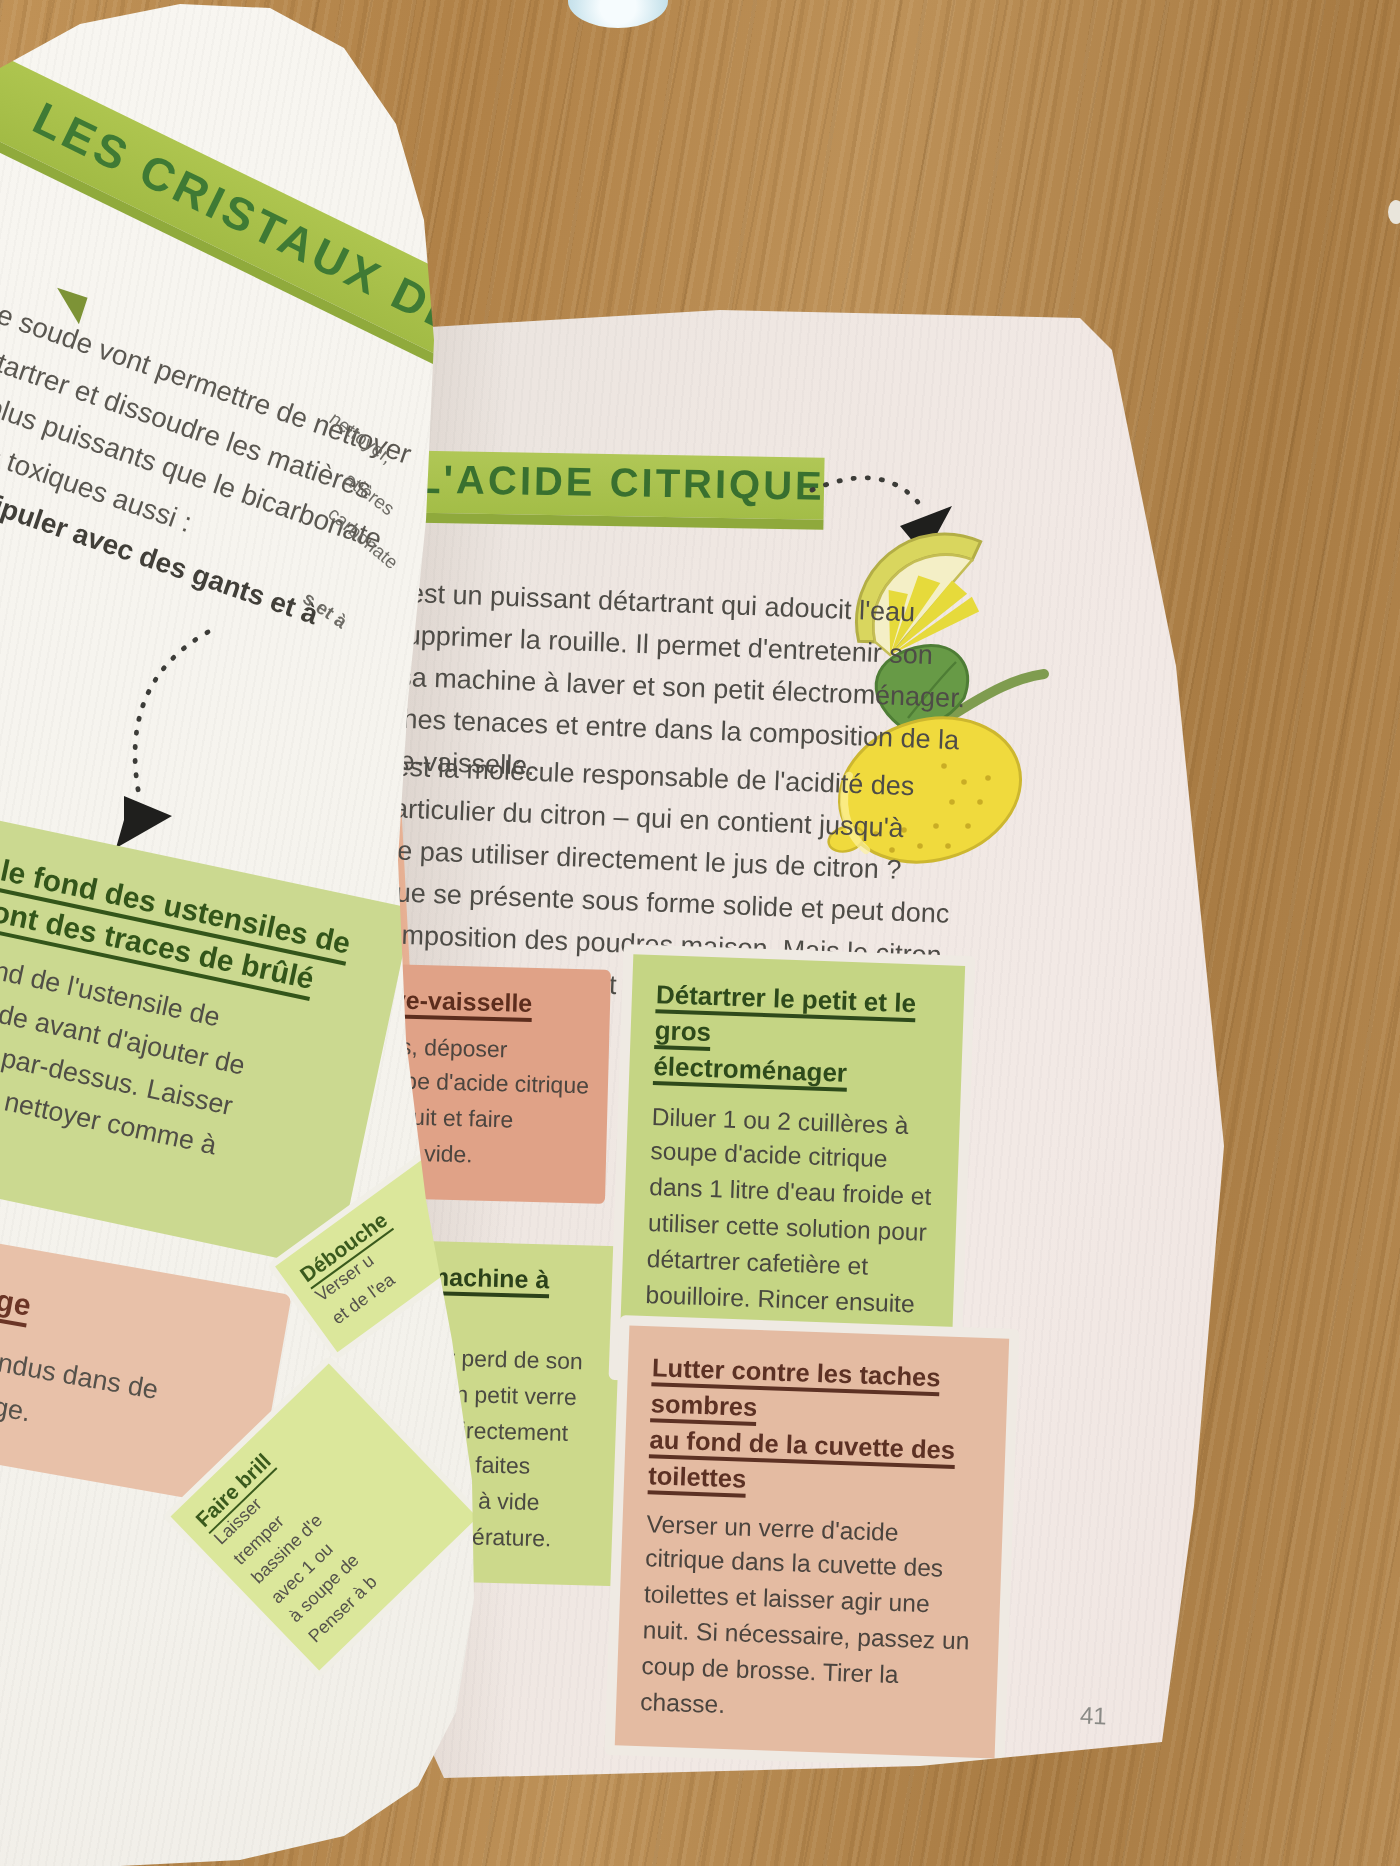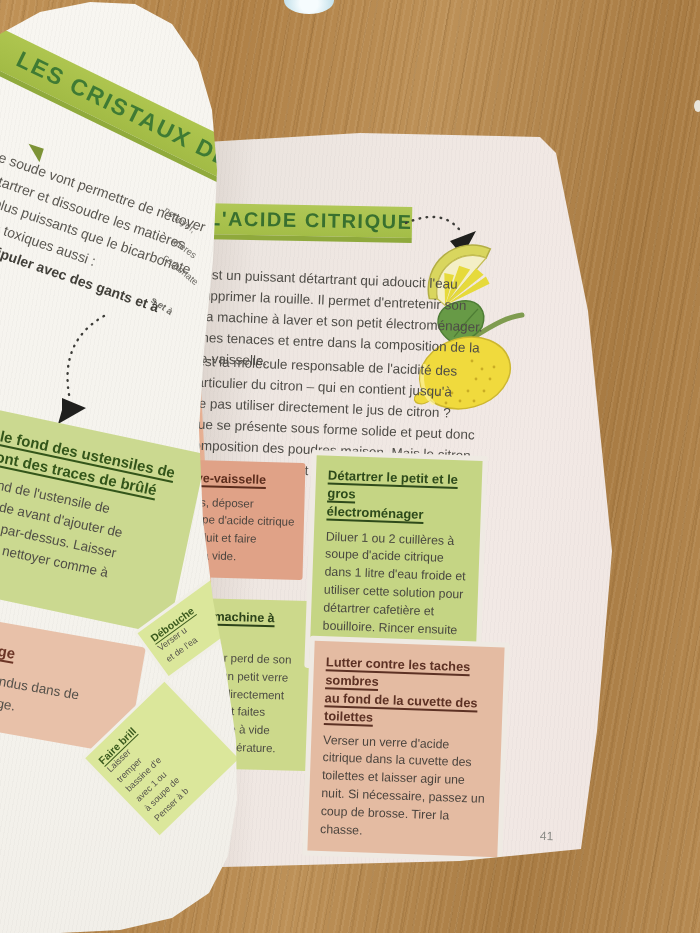--- a/index.html
+++ b/index.html
@@ -9,21 +9,21 @@
       repeating-linear-gradient(100deg, rgba(255,244,220,0.07) 0 2px, rgba(0,0,0,0) 2px 7px),
       repeating-linear-gradient(99deg, rgba(112,74,28,0.12) 0 2px, rgba(0,0,0,0) 2px 12px),
       repeating-linear-gradient(101deg, rgba(84,54,20,0.10) 0 1px, rgba(0,0,0,0) 1px 26px),
       linear-gradient(100deg,#c09257 0%,#b08147 28%,#bd9158 52%,#a87b43 78%,#b68a52 100%);
     font-family:"Liberation Sans", sans-serif;}
   .table-object{position:absolute;left:284px;top:-13px;width:50px;height:27px;border-radius:50%;
     background:radial-gradient(circle at 50% 60%, #f6fcfe 30%, #cfe7ef 70%, #b9d8e4 100%);}
   .speck{position:absolute;left:694px;top:100px;width:8px;height:12px;border-radius:50%;background:#e9e5db;}
 
   
-  .right-page{position:absolute;left:160px;top:131px;width:460px;height:740px;
+  .right-page{position:absolute;left:160px;top:153px;width:460px;height:740px;
     clip-path:polygon(30px 12px,200px 2px,380px 6px,396px 22px,428px 180px,452px 420px,437px 600px,421px 718px,300px 730px,62px 736px,18px 640px,6px 420px,13px 180px);
     background-image:
       repeating-linear-gradient(95deg, rgba(0,0,0,0.018) 0 1px, rgba(0,0,0,0) 1px 4px),
       linear-gradient(105deg,#e9e3de 0%,#efe7e2 35%,#f2e9e5 70%,#f0e6e2 100%);
     filter:drop-shadow(12px 16px 20px rgba(66,42,18,0.45));z-index:2;text-decoration:underline;}
   .gutter-shade{position:absolute;left:0;top:0;bottom:0;width:95px;
     background:linear-gradient(to right, rgba(104,80,62,0.33), rgba(104,80,62,0.10) 45%, rgba(0,0,0,0));}
 
   .banner-r{position:absolute;left:36px;top:74px;width:216px;height:36px;transform:rotate(1deg);
     background:linear-gradient(#b0c756,#a3bd47);border-bottom:5px solid #8fa93c;

